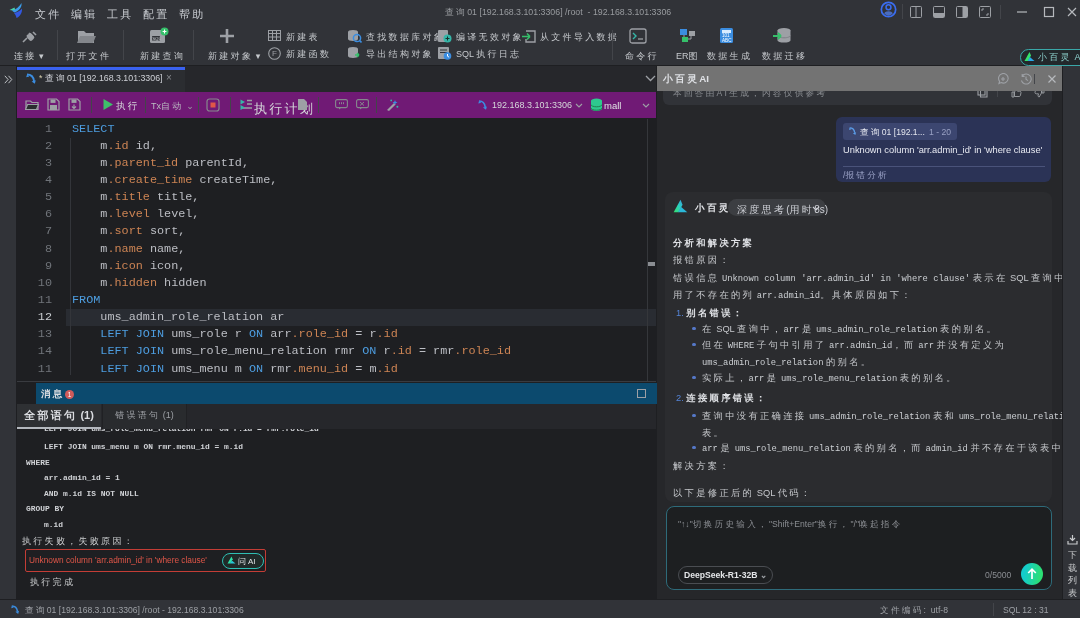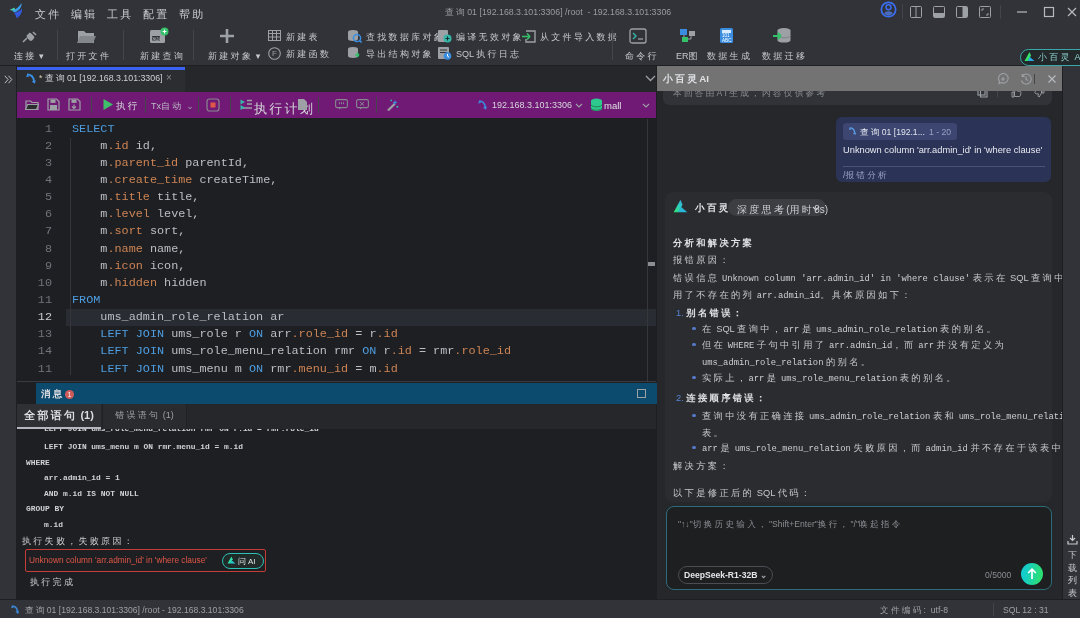--- a/index.html
+++ b/index.html
@@ -406,21 +406,21 @@
     <div class="abs bodyln" style="top:206px"><span class="cjk">错误信息</span> <span class="mn">Unknown column 'arr.admin_id' in 'where clause'</span> <span class="cjk">表示在</span> SQL <span class="cjk">查询中引</span></div>
     <div class="abs bodyln" style="top:223px"><span class="cjk">用了不存在的列</span> <span class="mn">arr.admin_id</span><span class="cjk">。具体原因如下：</span></div>
     <div class="abs bodyln" style="left:19px;top:241px"><span style="color:#5585d8">1.</span> <b style="color:#dfe1e5"><span class="cjk">别名错误：</span></b></div>
     <div class="abs bodyln" style="left:45px;top:257px"><i class="blt"></i><span class="cjk">在</span> SQL <span class="cjk">查询中，</span><span class="mn">arr</span> <span class="cjk">是</span> <span class="mn">ums_admin_role_relation</span> <span class="cjk">表的别名。</span></div>
     <div class="abs bodyln" style="left:45px;top:273px"><i class="blt"></i><span class="cjk">但在</span> <span class="mn">WHERE</span> <span class="cjk">子句中引用了</span> <span class="mn">arr.admin_id</span><span class="cjk">，而</span> <span class="mn">arr</span> <span class="cjk">并没有定义为</span></div>
     <div class="abs bodyln" style="left:45px;top:290px"><span class="mn">ums_admin_role_relation</span> <span class="cjk">的别名。</span></div>
     <div class="abs bodyln" style="left:45px;top:306px"><i class="blt"></i><span class="cjk">实际上，</span><span class="mn">arr</span> <span class="cjk">是</span> <span class="mn">ums_role_menu_relation</span> <span class="cjk">表的别名。</span></div>
     <div class="abs bodyln" style="left:19px;top:326px"><span style="color:#5585d8">2.</span> <b style="color:#dfe1e5"><span class="cjk">连接顺序错误：</span></b></div>
     <div class="abs bodyln" style="left:45px;top:344px"><i class="blt"></i><span class="cjk">查询中没有正确连接</span> <span class="mn">ums_admin_role_relation</span> <span class="cjk">表和</span> <span class="mn">ums_role_menu_relation</span></div>
     <div class="abs bodyln" style="left:45px;top:361px"><span class="cjk">表。</span></div>
-    <div class="abs bodyln" style="left:45px;top:376px"><i class="blt"></i><span class="mn">arr</span> <span class="cjk">是</span> <span class="mn">ums_role_menu_relation</span> <span class="cjk">失败原因，而</span> <span class="mn">admin_id</span> <span class="cjk">并不存在于该表中。</span></div>
+    <div class="abs bodyln" style="left:45px;top:376px"><i class="blt"></i><span class="mn">arr</span> <span class="cjk">是</span> <span class="mn">ums_role_menu_relation</span> <span class="cjk">表的别名，而</span> <span class="mn">admin_id</span> <span class="cjk">并不存在于该表中。</span></div>
     <div class="abs bodyln" style="top:394px"><span class="cjk">解决方案：</span></div>
     <div class="abs bodyln" style="top:421px"><span class="cjk">以下是修正后的</span> SQL <span class="cjk">代码：</span></div>
 
     <div class="abs" style="left:9px;top:440px;width:386px;height:84px;background:#1d1f21;border:1px solid #2e6b7a;border-radius:8px;box-sizing:border-box">
       <div class="abs" style="left:11px;top:12px;font-size:8.6px;color:#8a8d92;white-space:nowrap">"↑↓"<span class="cjk">切换历史输入，</span>"Shift+Enter"<span class="cjk">换行，</span>"/"<span class="cjk">唤起指令</span></div>
       <div class="abs" style="left:11px;top:59px;width:95px;height:18px;border:1px solid #4a4d52;border-radius:10px;box-sizing:border-box;text-align:center;line-height:16px;font-size:8.6px;font-weight:bold;color:#e3e5e8">DeepSeek-R1-32B <span style="color:#9da0a5">⌄</span></div>
       <div class="abs" style="left:318px;top:63px;font-size:8.6px;color:#8a8d92">0/5000</div>
       <div class="abs" style="left:354px;top:56px;width:22px;height:22px;border-radius:50%;background:linear-gradient(100deg,#14cccc 20%,#2bdf74 85%)"></div>
       <svg class="abs" style="left:359px;top:60px" width="12" height="13" viewBox="0 0 12 13">
           <path d="M6 12 V2.5 M2.2 6 L6 2.2 L9.8 6" fill="none" stroke="#fff" stroke-width="1.7"></path>

